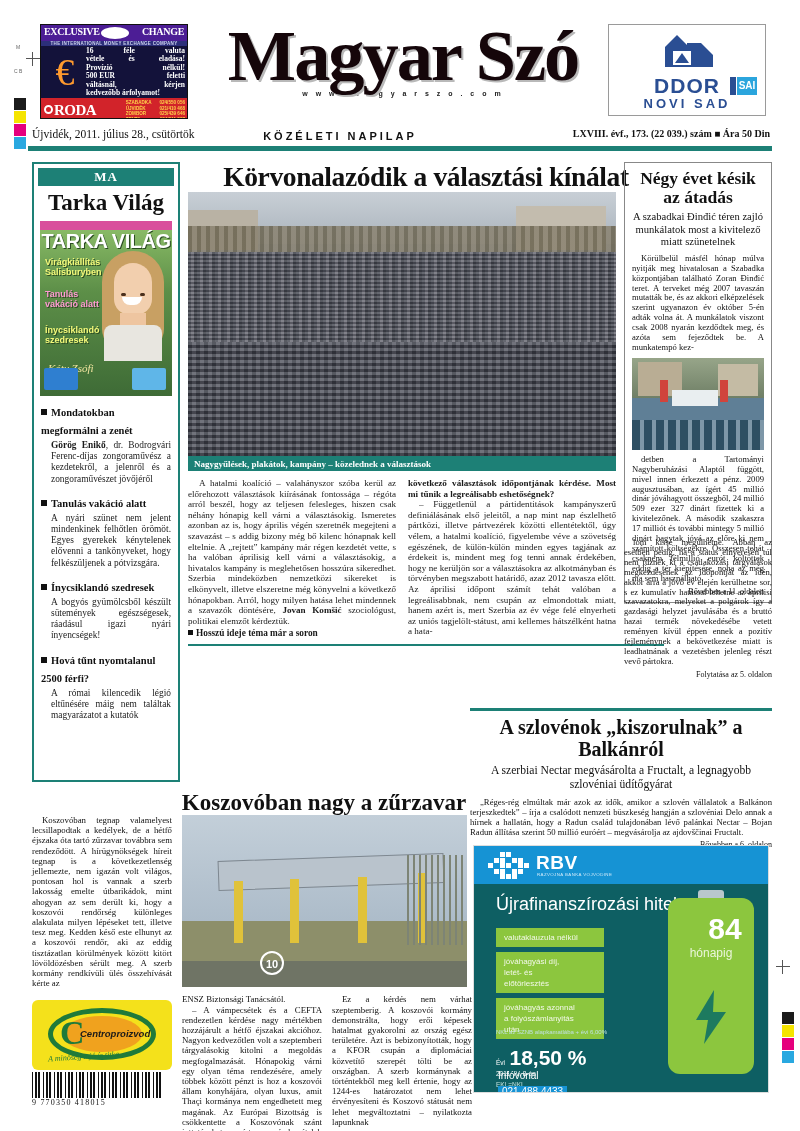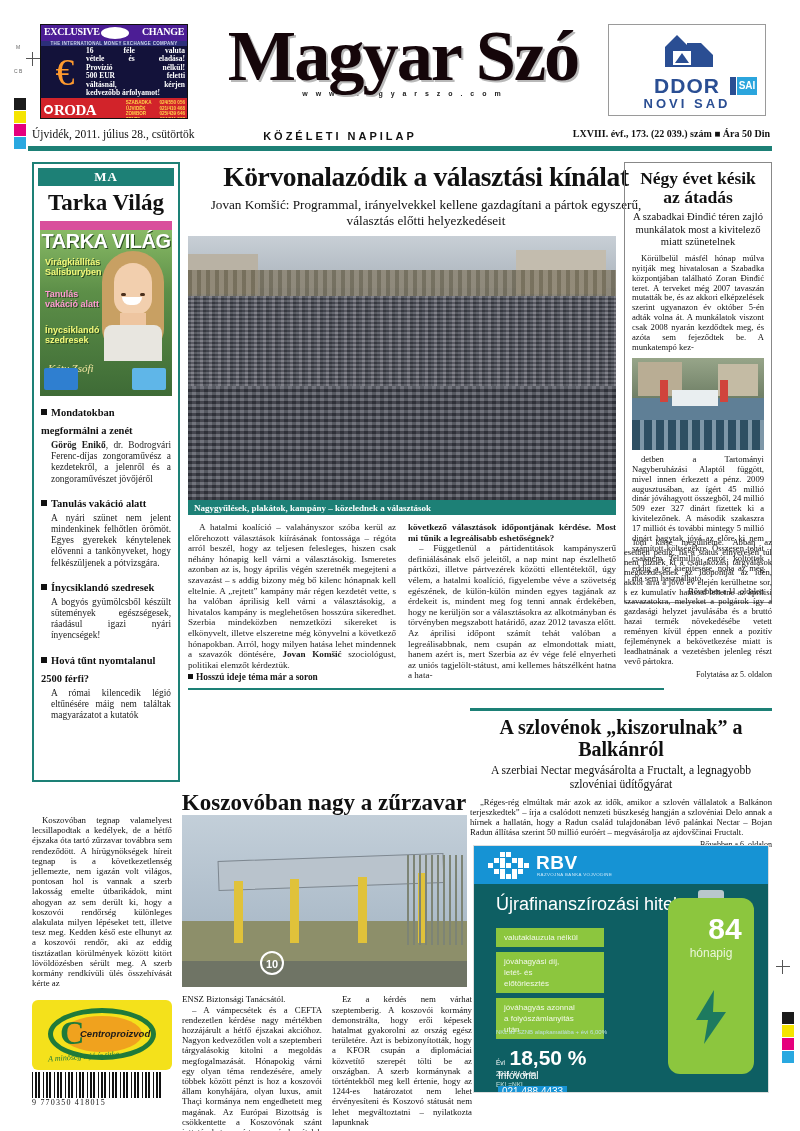--- a/index.html
+++ b/index.html
@@ -465,21 +465,20 @@
         </div>
         <div class="ma-item">
           <div><span class="bullet"></span><span class="hl">Hová tűnt nyomtalanul 2500 férfi?</span></div>
           <div class="bd"><span>A római kilencedik légió eltűnésére máig nem találtak magyarázatot a kutatók</span></div>
         </div>
       </div>
   </div>
 
   <div class="lead">
     <h1>Körvonalazódik a választási kínálat</h1>
-    <div class="sub">Jovan Komšić: Programmal, irányelvekkel kellene gazdagítani a pártok egyszerű, választás előtti helyezkedéseit</div>
 
     <div class="lead-photo">
       <div class="sky"></div>
       <div class="bld" style="left:0;top:18px;width:70px;height:40px;"></div>
       <div class="bld" style="right:10px;top:14px;width:90px;height:44px;background:#c3bcae;"></div>
       <div class="trees"></div>
       <div class="crowd"></div>
       <div class="crowd2"></div>
     </div>
     <div class="caption-bar">Nagygyűlések, plakátok, kampány – közelednek a választások</div>

